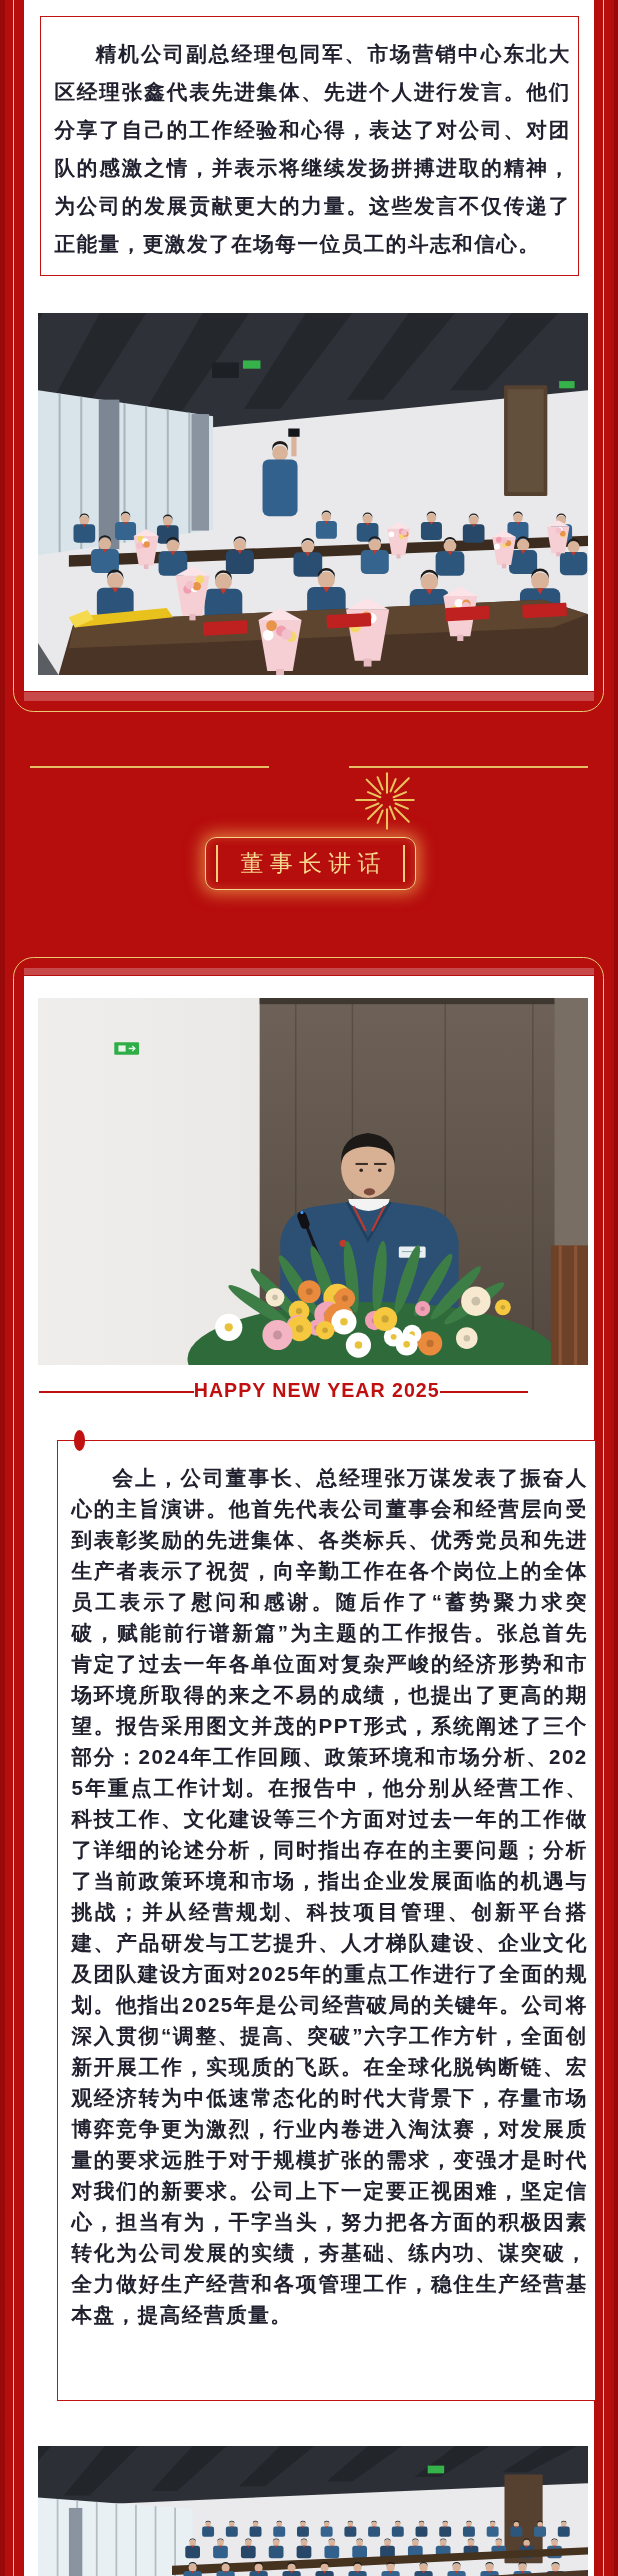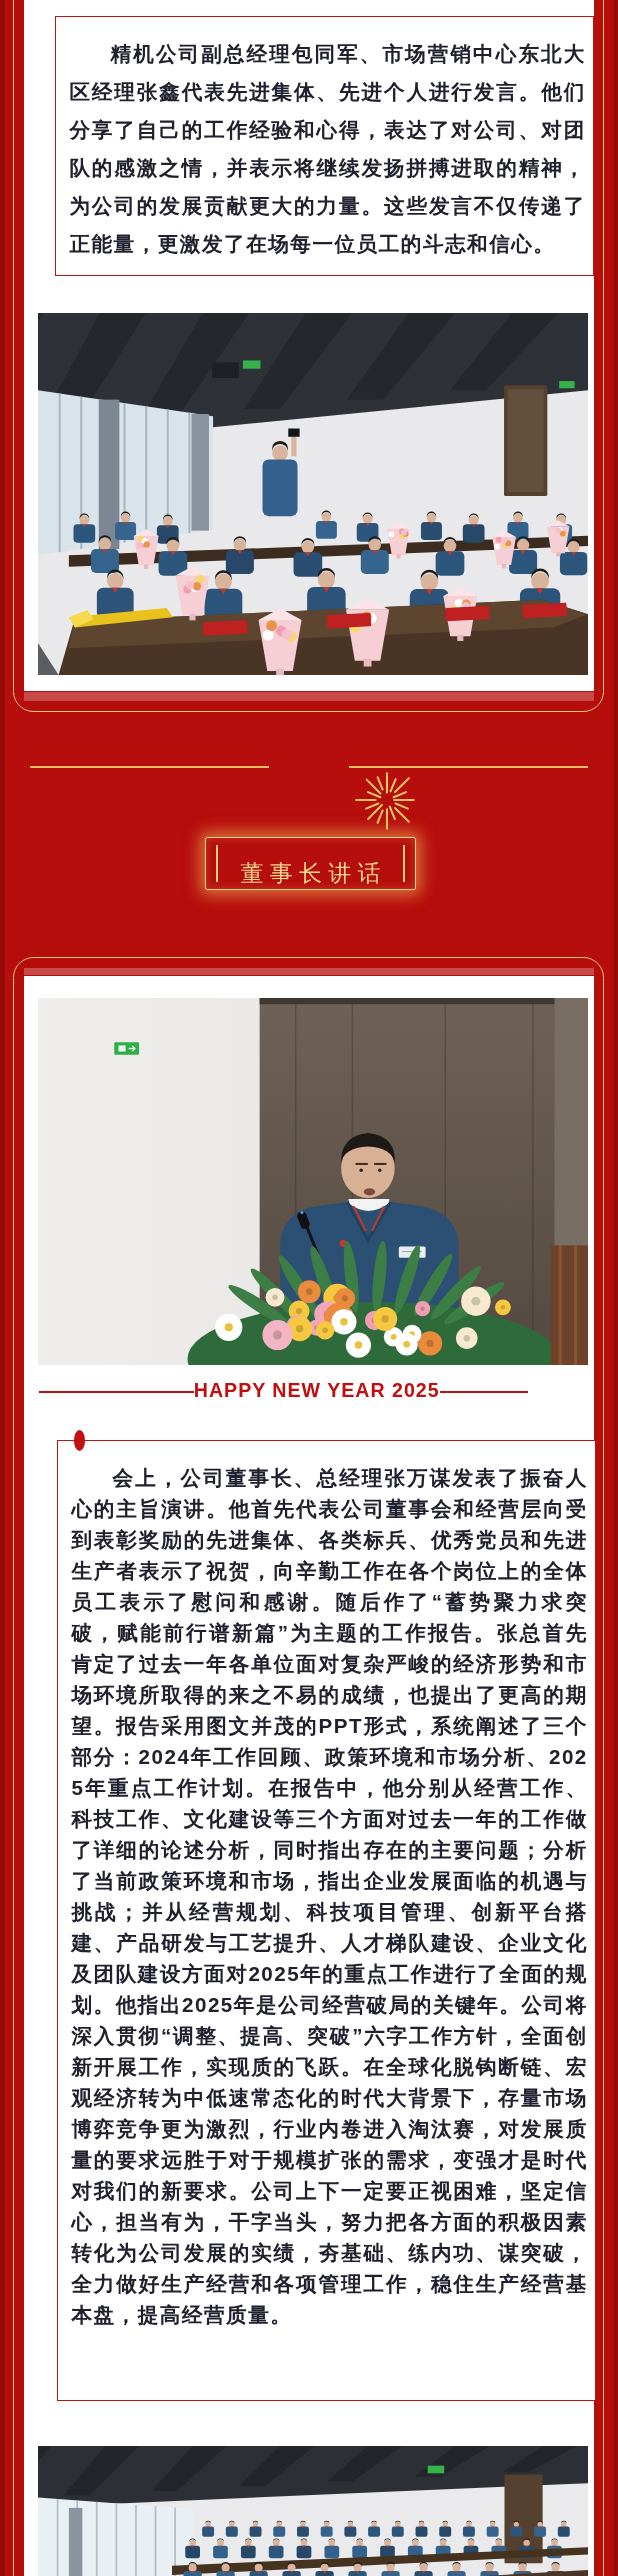--- a/index.html
+++ b/index.html
@@ -13,23 +13,23 @@
   .gold-wrap{border:1px solid #ecc873;border-radius:20.6px;box-sizing:border-box;}
   .white-card{background:#ffffff;}
   .shadow-band{background:rgba(255,255,255,0.25);}
   
   .red-frame{border:1px solid #c11212;box-sizing:border-box;background:#ffffff;}
   .para{color:#20202e;font-size:20.6px;font-weight:bold;letter-spacing:1.5px;line-height:38px;
         text-align:justify;text-indent:2em;word-break:break-all;margin:0;}
   .para2{line-height:31px;}
   
   .divider-seg{height:1.5px;background:#e6bd62;}
-  .badge{border:1.5px solid #f5d38a;box-sizing:border-box;border-radius:2px;
+  .badge{border:1.5px solid #f5d38a;box-sizing:border-box;border-radius:11px;
          box-shadow:0 0 15.5px 4.1px rgba(253,206,96,0.55), inset 0 0 9.3px rgba(253,206,96,0.25);
-         display:flex;align-items:flex-end;justify-content:center;}
+         display:flex;align-items:center;justify-content:center;}
   .badge .vline{position:absolute;top:6.7px;bottom:6.7px;width:1.5px;background:#f1cd7e;}
   .badge-label{color:#f6d88f;font-size:23px;letter-spacing:6.2px;text-indent:6.2px;font-weight:400;}
   
   .hny{color:#c00f0f;font-size:19.6px;font-weight:bold;letter-spacing:1px;text-align:center;}
   .hny-line{height:1.5px;background:#c00f0f;}
   photo, svg{display:block;}
   .photo-svg{width:100%;height:100%;}
 </style>
 </head>
 <body>
@@ -37,21 +37,21 @@
 <div class="page">
 
   <div class="abs red-bg"></div>
   <div class="abs edge-strip" style="left:0;"></div>
   <div class="abs edge-strip" style="left:614px;"></div>
 
   <div class="abs gold-wrap" style="left:13.4px;top:-23px;width:591px;height:735px;"></div>
   <div class="abs white-card" style="left:24px;top:0;width:570px;height:691px;"></div>
   <div class="abs shadow-band" style="left:24px;top:692px;width:570px;height:8.8px;"></div>
 
-  <div class="abs red-frame" style="left:40px;top:16px;width:539px;height:260px;padding:17.5px 7.2px 0 13.4px;margin-left:15px;">
+  <div class="abs red-frame" style="left:40px;top:16px;width:539px;height:260px;padding:17.5px 7.2px 0 13.4px;">
     <p class="para">精机公司副总经理包同军、市场营销中心东北大区经理张鑫代表先进集体、先进个人进行发言。他们分享了自己的工作经验和心得，表达了对公司、对团队的感激之情，并表示将继续发扬拼搏进取的精神，为公司的发展贡献更大的力量。这些发言不仅传递了正能量，更激发了在场每一位员工的斗志和信心。</p>
   </div>
 
   <div class="abs" style="left:38px;top:313px;width:550px;height:362px;">
     <svg class="photo-svg" id="photo1" viewBox="0 0 1068 702" preserveAspectRatio="none">
         <rect width="1068" height="702" fill="#e9e9eb"></rect>
         <polygon points="0,0 1068,0 1068,150 0,255" fill="#2e3238"></polygon>
         <polygon points="-80,0 10,0 -130,240 -200,240" fill="#24272c"></polygon>
         <polygon points="120,0 210,0 70,222 0,222" fill="#24272c"></polygon>
         <polygon points="320,0 410,0 270,204 200,204" fill="#24272c"></polygon>

